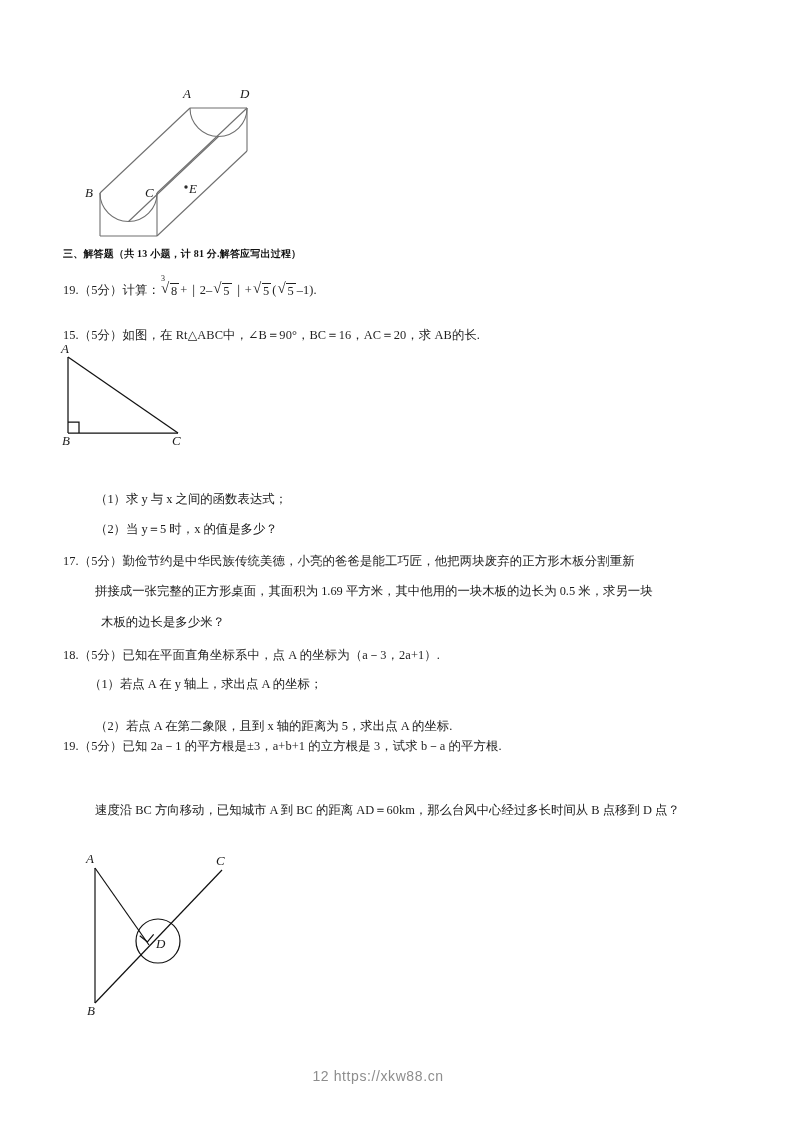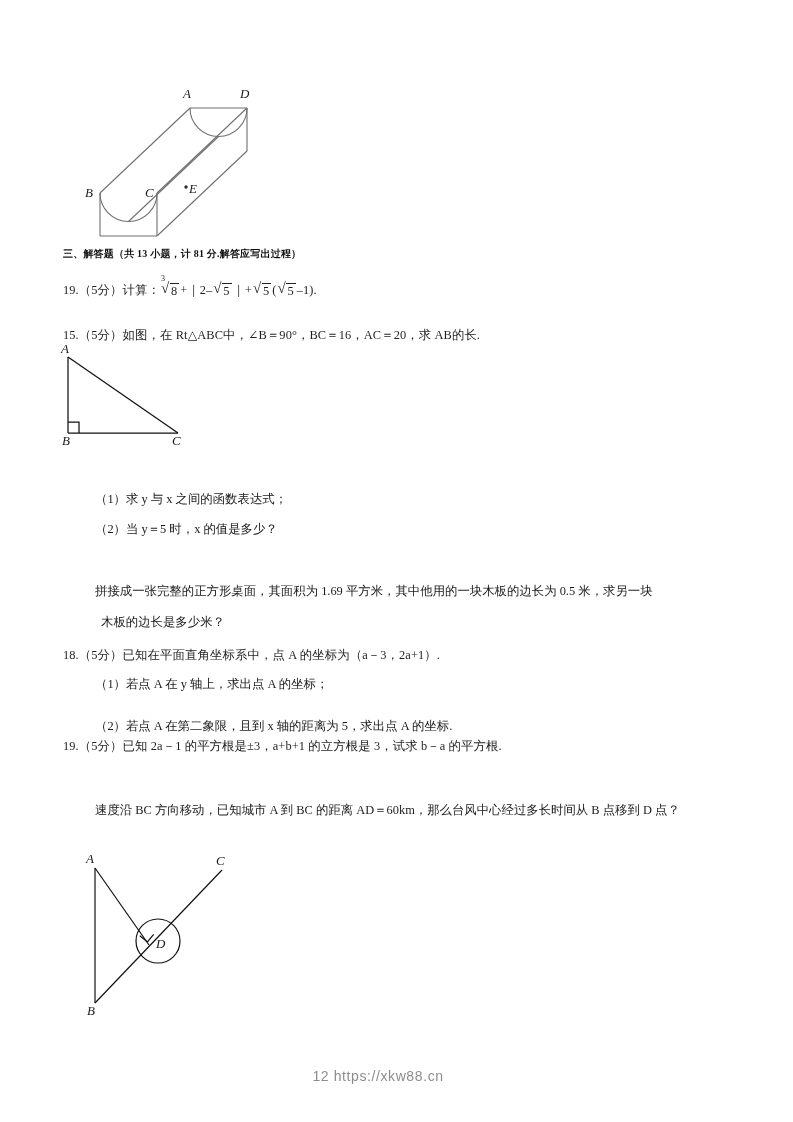--- a/index.html
+++ b/index.html
@@ -169,27 +169,30 @@
       </g>
     </svg>
     <span class="flab" style="left:1px; top:-4px;">A</span>
     <span class="flab" style="left:2px; top:88px;">B</span>
     <span class="flab" style="left:112px; top:88px;">C</span>
   </div>
 
   <div class="sub-line" style="left:95px; top:491px;">（1）求 y 与 x 之间的函数表达式；</div>
   <div class="sub-line" style="left:95px; top:521px;">（2）当 y＝5 时，x 的值是多少？</div>
 
+  <div class="q" style="left:63px; top:551px;">
+    <span>17.</span><span>（5分）</span><span>勤俭节约是中华民族传统美德，小亮的爸爸是能工巧匠，他把两块废弃的正方形木板分割重新</span>
+  </div>
   <div class="sub-line" style="left:95px; top:583px;">拼接成一张完整的正方形桌面，其面积为 1.69 平方米，其中他用的一块木板的边长为 0.5 米，求另一块</div>
   <div class="sub-line" style="left:101px; top:614px;">木板的边长是多少米？</div>
 
   <div class="q" style="left:63px; top:645px;">
     <span>18.</span><span>（5分）</span><span>已知在平面直角坐标系中，点 A 的坐标为（a－3，2a+1）.</span>
   </div>
-  <div class="sub-line" style="left:95px; top:676px;">（1）若点 A 在 y 轴上，求出点 A 的坐标；</div>
+  <div class="sub-line" style="left:89px; top:676px;">（1）若点 A 在 y 轴上，求出点 A 的坐标；</div>
   <div class="sub-line" style="left:95px; top:706px;margin-top:12px;">（2）若点 A 在第二象限，且到 x 轴的距离为 5，求出点 A 的坐标.</div>
 
   <div class="q" style="left:63px; top:736px;">
     <span>19.</span><span>（5分）</span><span>已知 2a－1 的平方根是±3，a+b+1 的立方根是 3，试求 b－a 的平方根.</span>
   </div>
 
   <div class="sub-line" style="left:95px; top:802px;">速度沿 BC 方向移动，已知城市 A 到 BC 的距离 AD＝60km，那么台风中心经过多长时间从 B 点移到 D 点？</div>
 
   <div class="fig" style="left:70px; top:848px; width:190px; height:180px;">
     <svg width="190" height="180" viewBox="0 0 190 180">

